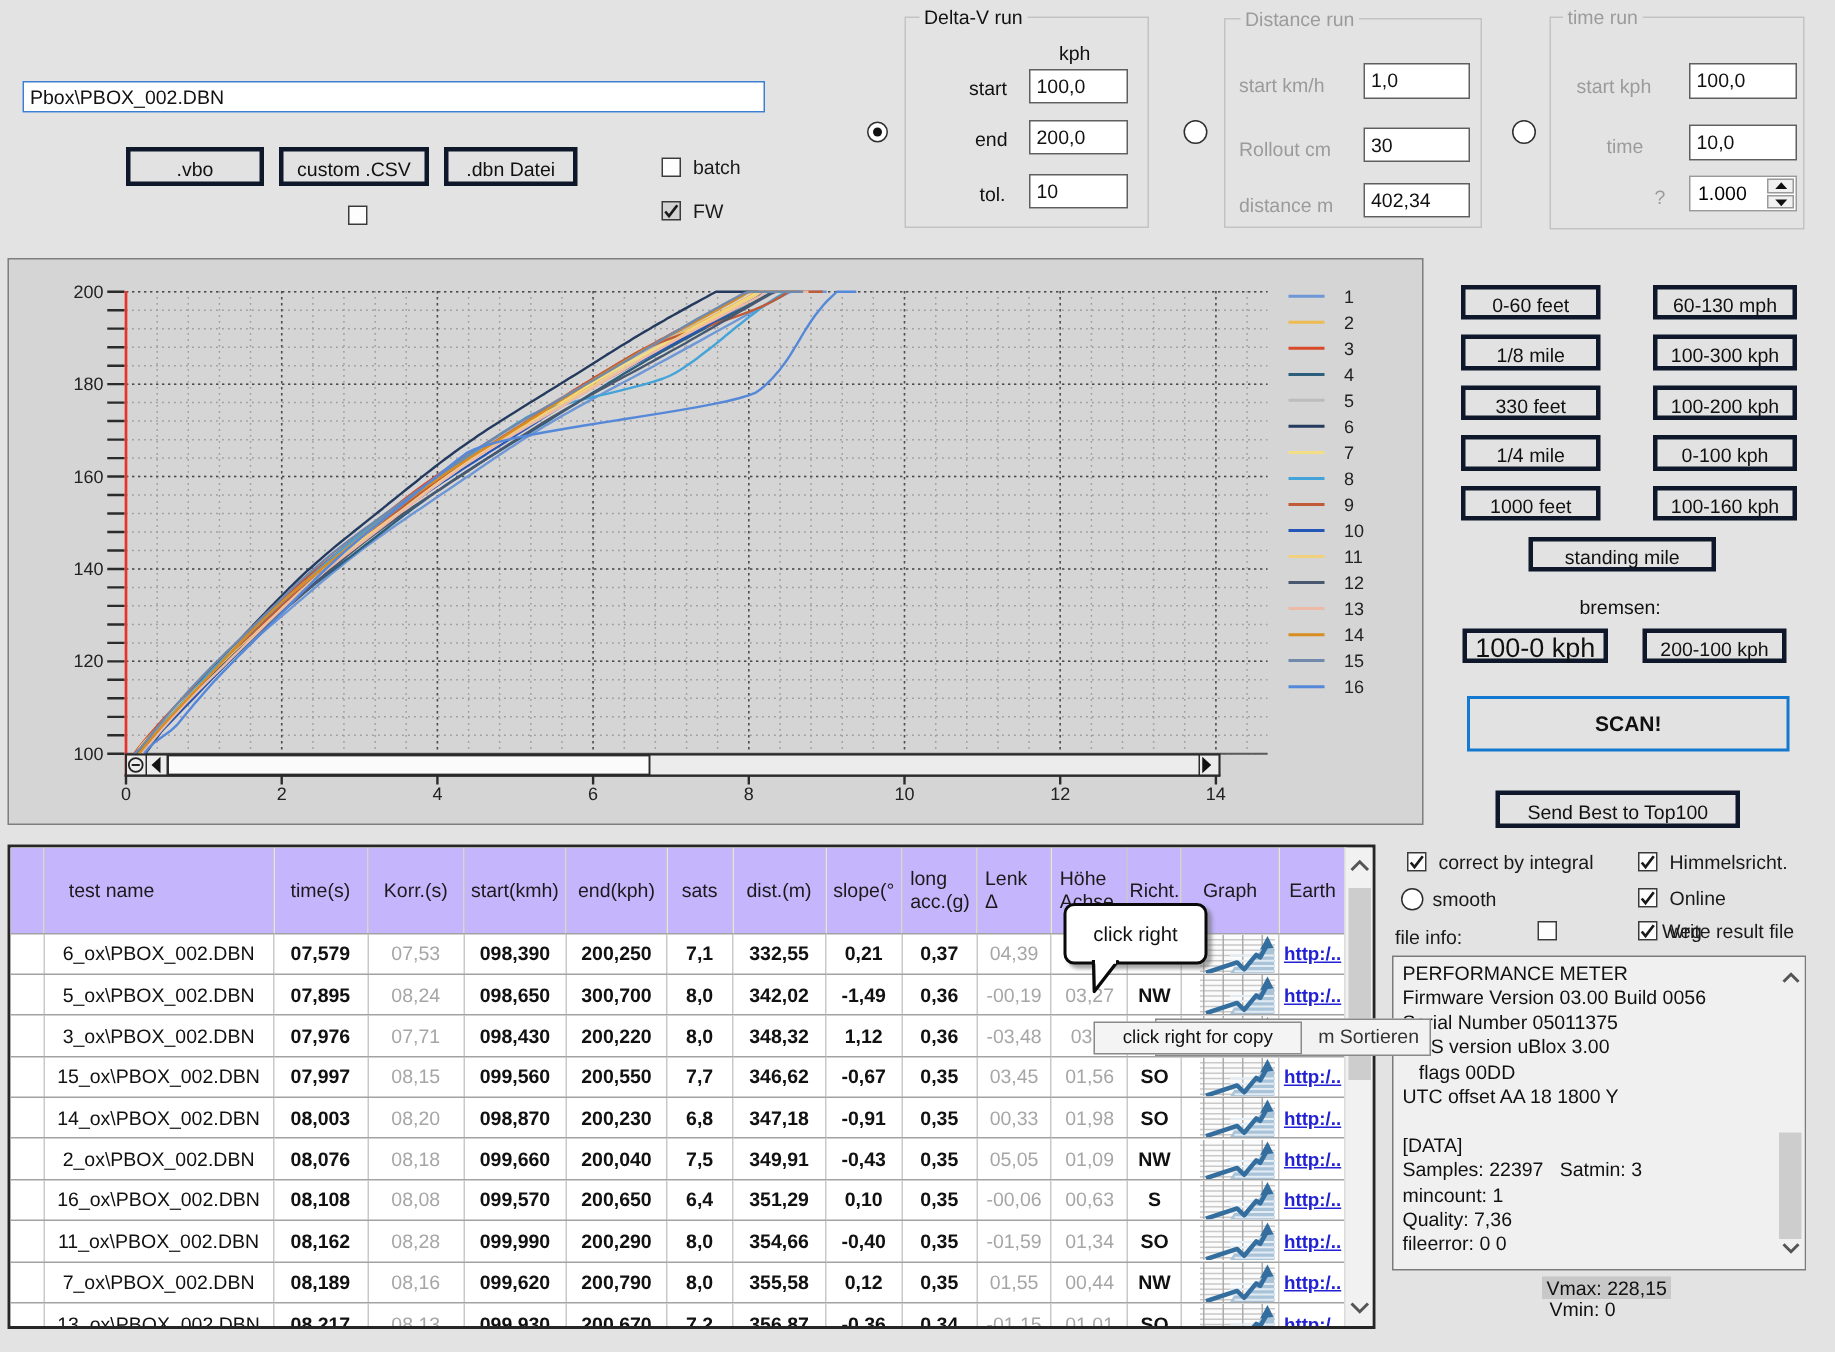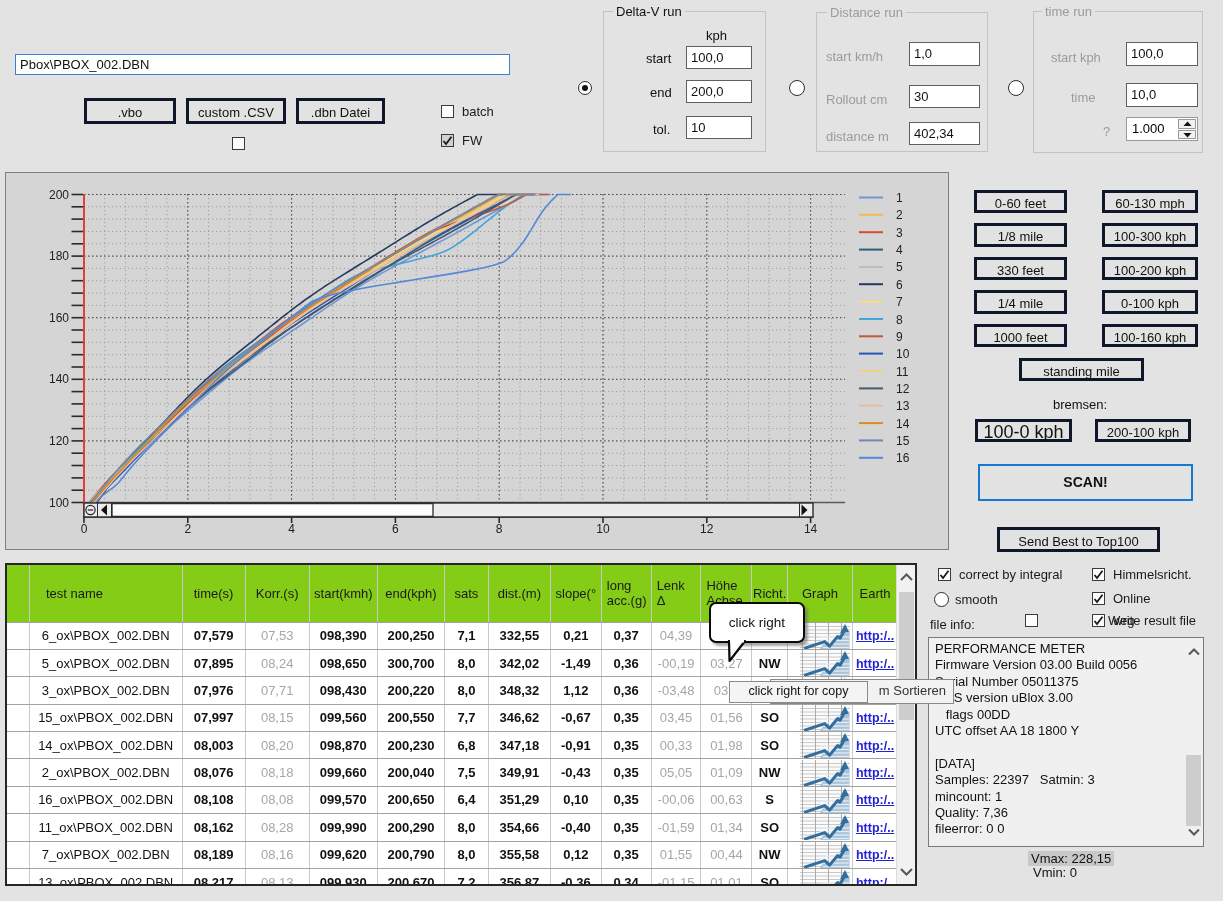--- a/index.html
+++ b/index.html
@@ -4,21 +4,21 @@
 *{margin:0;padding:0;box-sizing:border-box}
 html,body{width:1223px;height:901px;background:#e3e3e3;font-family:"Liberation Sans",sans-serif;position:relative;overflow:hidden}
 .btn{position:absolute;background:#e2e2e2;border:3px solid #0f172a;text-align:center;color:#111}
 .tbx{position:absolute;background:#fff;border:1px solid #5f5f5f;padding-left:4px;color:#111}
 .grp{position:absolute;border:1px solid #c3c3c3}
 .grplbl{position:absolute;top:-8px;background:#e3e3e3;padding:0 3px;font-size:13px}
 .glab{position:absolute;font-size:13px;color:#9b9b9b}
 .blab{position:absolute;font-size:13px;color:#111}
 #grid{border-collapse:collapse;table-layout:fixed;width:891px;background:#fff;font-size:13px;color:#111}
 #grid td{border-right:1px solid #c9c9c9;border-bottom:1px solid #a2a2a2;text-align:center;vertical-align:middle;height:27.38px;overflow:hidden;white-space:nowrap;padding:0}
-#grid tr.hdr td{height:57px;font-size:13px;color:#1a1a1a;background:#84cc16}
+#grid tr.hdr td{height:57px;font-size:13px;color:#1a1a1a;background:#c4b5fd}
 #grid tr.hdr td:nth-child(2){text-align:left;padding-left:16px}
 #grid tr.hdr td.h2{text-align:left;padding-left:5px}
 #grid td.rh{background:#fff}
 #grid td.b{font-weight:bold}
 #grid td.g{color:#a6a6a6}
 #grid td.ic{padding:0}
 #grid td.lk span{color:#2222d4;text-decoration:underline;font-weight:bold;font-size:12.5px}
 #tablepanel{position:absolute;left:5px;top:563px;width:912px;height:323px;border:2px solid #262626;background:#fff;overflow:hidden}
 #vscroll{position:absolute;right:0;top:0;width:19px;height:319px;background:#f1f1f1;border-left:1px solid #dcdcdc}
 #vthumb{position:absolute;left:2px;top:27px;width:15px;height:128px;background:#cdcdcd}

